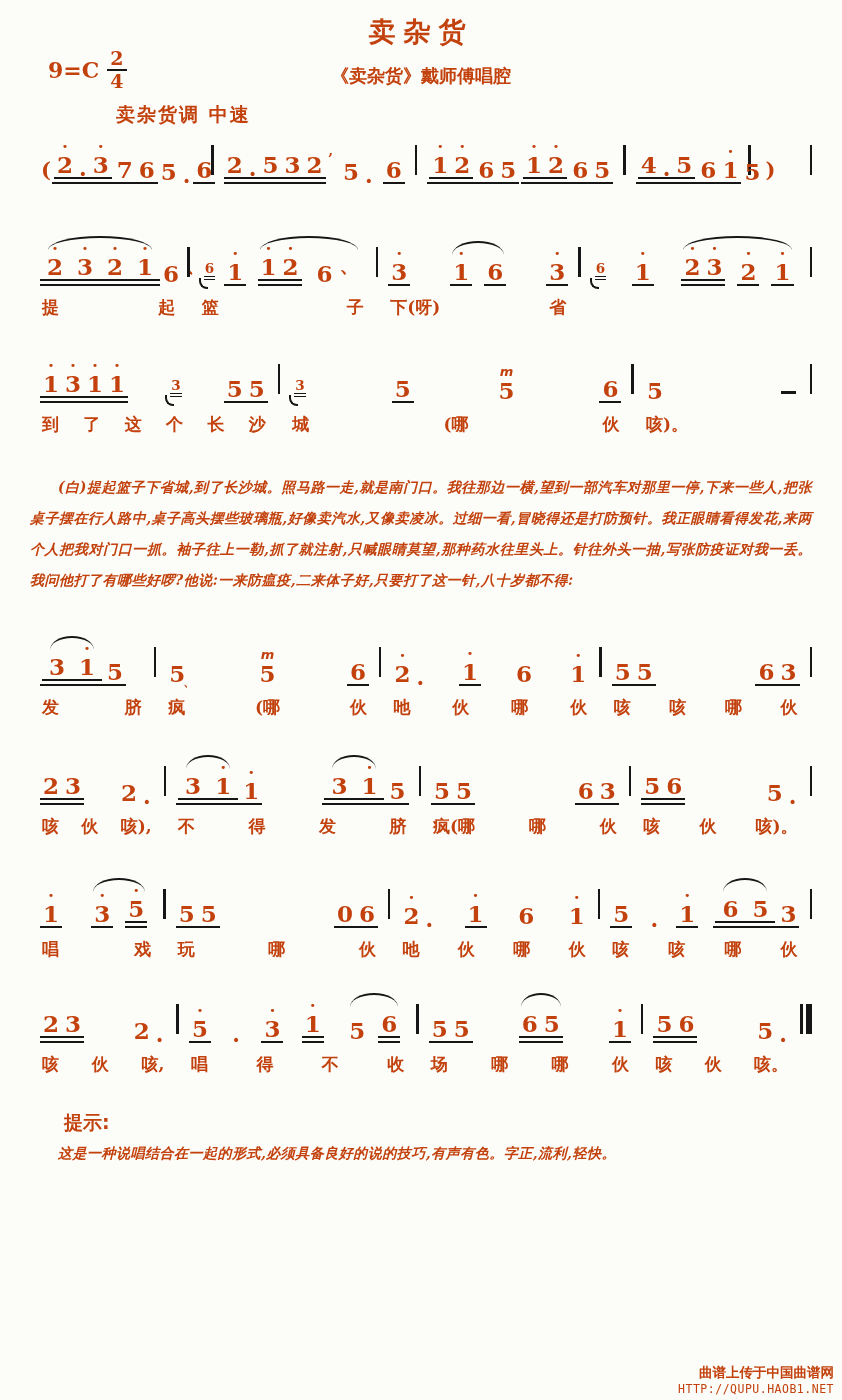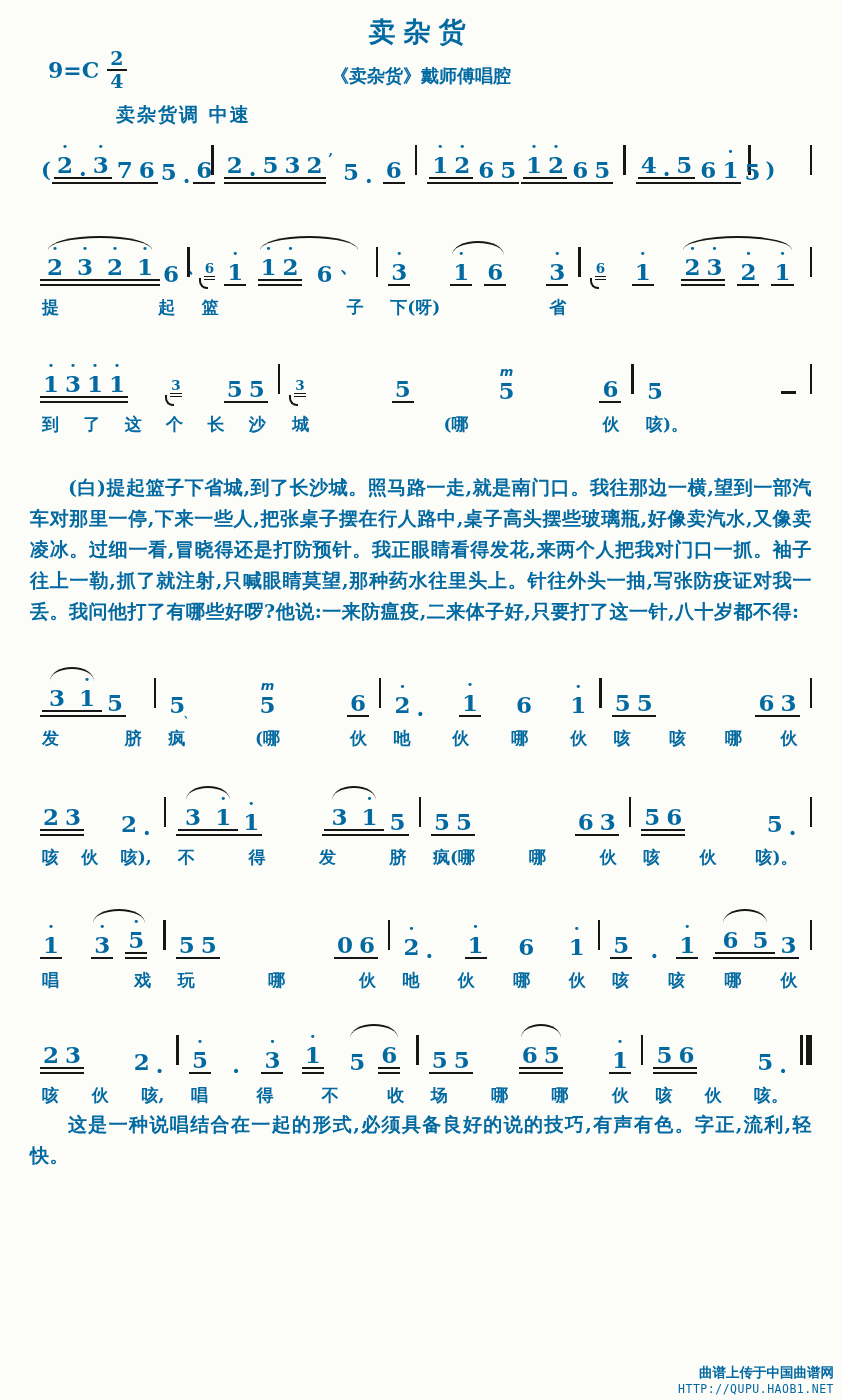--- a/index.html
+++ b/index.html
@@ -1,17 +1,17 @@
 <!DOCTYPE html>
 <html><head>
 <meta charset="utf-8">
 <style>
   html,body{margin:0;padding:0;background:#888;}
   .page{position:relative;width:842px;height:1400px;background:#fcfcf9;overflow:hidden;
-        padding:14px 30px;box-sizing:border-box;color:#0369a1;
+        padding:14px 30px;box-sizing:border-box;color:#c2410c;
         font-family:"DejaVu Sans",sans-serif;}
   
   .header{position:relative;height:102px;}
   .title{text-align:center;font-size:27px;font-weight:bold;letter-spacing:8px;font-family:"DejaVu Serif",serif;}
   .subtitle{text-align:center;font-size:18px;font-weight:600;margin-top:14px;}
   .keysig{position:absolute;left:18px;top:34px;font-size:22px;font-weight:bold;
           font-family:"DejaVu Serif",serif;display:flex;align-items:center;gap:8px;}
   .frac{display:inline-flex;flex-direction:column;align-items:center;font-size:19px;line-height:21px;}
   .frac b{padding:0 3px;}
   .frac b:first-child{border-bottom:2.5px solid #161616;}
@@ -46,22 +46,22 @@
   .post.breath{font-size:20px;margin:0 0 7px 4px;}
   .post.tick{font-size:15px;margin:0 0 16px 2px;}
   .adot{font-weight:bold;font-size:22px;line-height:14px;margin:0 3px 2px;font-family:"DejaVu Serif",serif;}
   .dash{width:15px;height:3.5px;background:#161616;margin:0 4px 9px;}
   .grace{position:relative;margin:0 4px 6px;}
   .gn{font-family:"DejaVu Serif",serif;font-weight:bold;font-size:13.5px;display:block;
       border-bottom:4px double #161616;padding:0 1px;}
   .grace::after{content:"";position:absolute;left:-5px;bottom:-9px;width:7px;height:9px;
       border-left:2px solid #161616;border-bottom:2px solid #161616;border-bottom-left-radius:8px;}
   
-  .para{font-size:19px;line-height:31px;font-weight:600;text-align:justify;
-        letter-spacing:.5px;text-indent:2em;font-family:"DejaVu Serif",serif;}
+  .para{font-size:14px;line-height:31px;font-weight:600;text-align:justify;
+        letter-spacing:.5px;text-indent:2em;font-family:"DejaVu Serif",serif;font-style:italic;}
   .hint-label{margin:34px 0 0 34px;font-weight:bold;font-size:19px;}
   .hint{margin-top:2px;}
   
   .footer{position:absolute;right:8px;bottom:4px;text-align:right;}
   .footer .site{font-size:13.5px;font-weight:bold;}
   .footer .url{font-family:"DejaVu Sans Mono",monospace;font-size:11.5px;font-weight:normal;letter-spacing:.5px;}
 </style>
 </head>
 <body>
 
@@ -1033,19 +1033,20 @@
           <span class="syl">伙</span>
           <span class="syl">咳。</span>
         </span>
       </span>
       <span class="fbar">
         <i></i>
         <i></i>
       </span>
     </div>
 
+  <div class="hint-label">提示:</div>
   <p class="para hint">这是一种说唱结合在一起的形式,必须具备良好的说的技巧,有声有色。字正,流利,轻快。</p>
 
   <div class="footer">
     <div class="site">曲谱上传于中国曲谱网</div>
     <div class="url">HTTP://QUPU.HAOB1.NET</div>
   </div>
 </div>
 
 </body></html>

